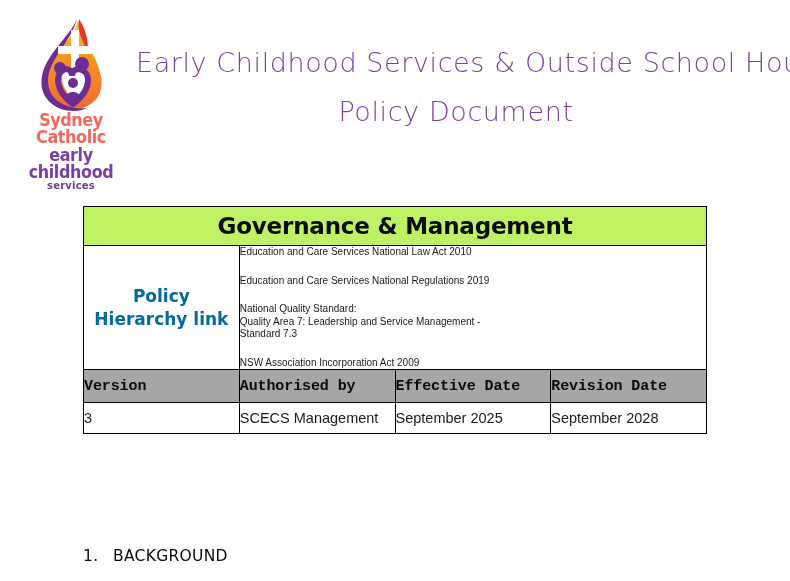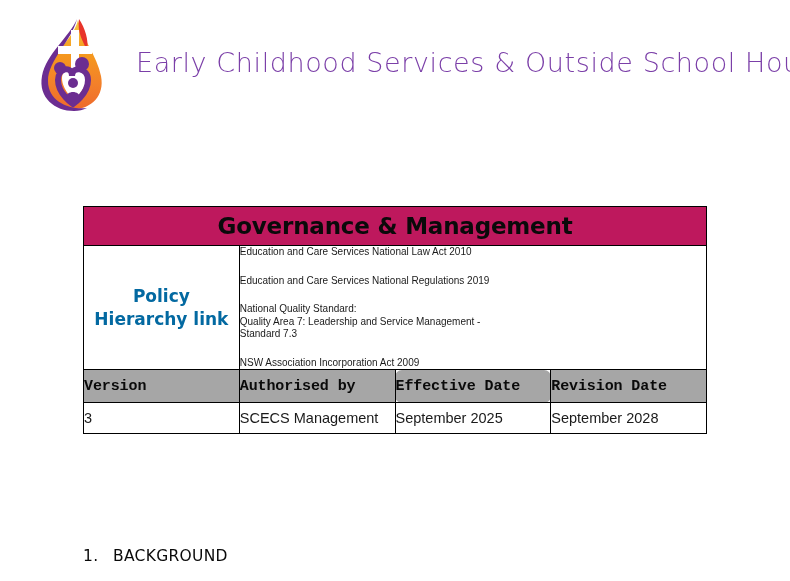--- a/index.html
+++ b/index.html
@@ -107,21 +107,21 @@
     width: 624px;
     border-collapse: collapse;
     table-layout: fixed;
   }
   .policy-table td {
     border: 1.6px solid #000000;
     padding: 0;
     vertical-align: middle;
   }
   .th-banner {
-    background: #be185d;
+    background: #bef264;
     text-align: center;
     height: 38px;
     font-weight: bold;
     font-size: 23px;
     color: #0A0A0A;
     letter-spacing: -0.2px;
     font-family: "DejaVu Sans", sans-serif;
   }
   .cell-hier-label {
     width: 112px;
@@ -145,21 +145,21 @@
   }
   .cell-hier-body .para:last-child {
     margin-bottom: 0;
   }
   .cell-hier-body .para .ln {
     display: block;
   }
 
   .col-version   { width: 112px; }
   .col-auth      { width: 168px; }
-  .col-eff       { width: 167px; border-radius: 7px; }
+  .col-eff       { width: 167px; }
   .col-rev       { width: 177px; }
 
   .sub-head {
     background: #A6A6A6;
     height: 32px;
     font-weight: bold;
     font-size: 15px;
     color: #0A0A0A;
     padding-left: 9px;
     letter-spacing: -0.1px;
@@ -222,24 +222,30 @@
         <path d="M28 64 C28 52 42 49 42 60 C42 49 58 52 58 64 C58 78 43 88 43 88 C43 88 28 78 28 64 Z" fill="none" stroke="#6B2D91" stroke-width="6"></path>
 
         <circle cx="30" cy="52" r="6" fill="#6B2D91"></circle>
         <circle cx="52" cy="48" r="7" fill="#6B2D91"></circle>
 
         <circle cx="43" cy="67" r="5" fill="#6B2D91"></circle>
         <path d="M36 82 C36 74 50 74 50 82 C50 86 46 88 43 88 C40 88 36 86 36 82 Z" fill="#6B2D91"></path>
       </svg>
     </div>
 
+    <div class="logo-wordmark">
+      <span class="lw-1">Sydney Catholic</span>
+      <span class="lw-2">early childhood</span>
+      <span class="lw-3">services</span>
+    </div>
   </div>
 
   <div class="title-block">
     <div class="title-line-1">Early Childhood Services &amp; Outside School Hours Care</div>
+    <div class="title-line-2">Policy Document</div>
   </div>
 
 </div>
 
 <table class="policy-table">
   <tbody>
     <tr>
       <td class="th-banner" colspan="4">Governance &amp; Management</td>
     </tr>
 

